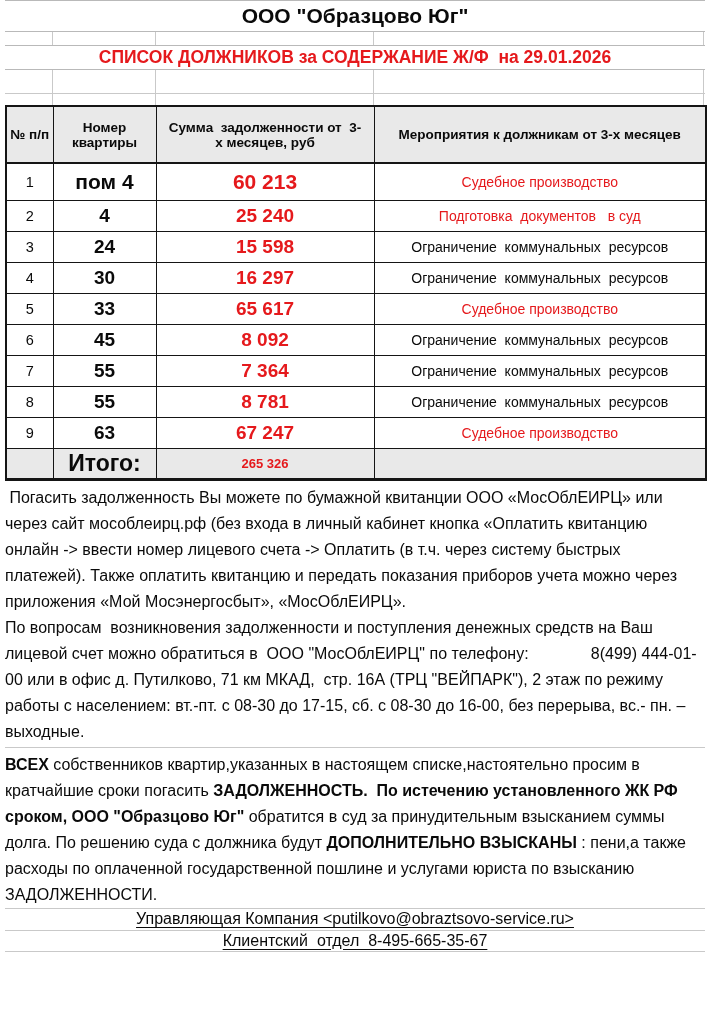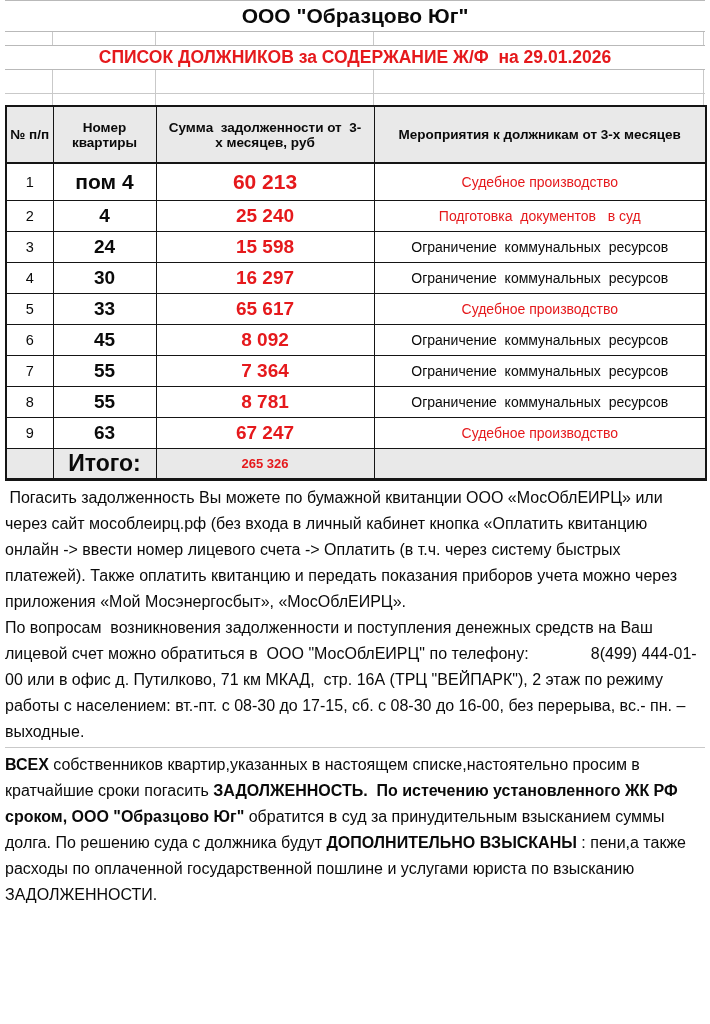--- a/index.html
+++ b/index.html
@@ -187,14 +187,22 @@
     </tfoot>
   </table>
 
   <div class="para p1"> Погасить задолженность Вы можете по бумажной квитанции ООО «МосОблЕИРЦ» или через сайт мособлеирц.рф (без входа в личный кабинет кнопка «Оплатить квитанцию онлайн -&gt; ввести номер лицевого счета -&gt; Оплатить (в т.ч. через систему быстрых платежей). Также оплатить квитанцию и передать показания приборов учета можно через приложения «Мой Мосэнергосбыт», «МосОблЕИРЦ».</div>
   <div class="para p2">По вопросам  возникновения задолженности и поступления денежных средств на Ваш лицевой счет можно обратиться в  ООО "МосОблЕИРЦ" по телефону:              8(499) 444-01-00 или в офис д. Путилково, 71 км МКАД,  стр. 16А (ТРЦ "ВЕЙПАРК"), 2 этаж по режиму работы с населением: вт.-пт. с 08-30 до 17-15, сб. с 08-30 до 16-00, без перерыва, вс.- пн. – выходные.</div>
 
   <div class="gridline-h"></div>
 
   <div class="para p3"><b>ВСЕХ</b><span> собственников квартир,указанных в настоящем списке,настоятельно просим в кратчайшие сроки погасить </span><b>ЗАДОЛЖЕННОСТЬ.  По истечению установленного ЖК РФ сроком, ООО "Образцово Юг"</b><span> обратится в суд за принудительным взысканием суммы долга. По решению суда с должника будут </span><b>ДОПОЛНИТЕЛЬНО ВЗЫСКАНЫ</b><span> : пени,а также расходы по оплаченной государственной пошлине и услугами юриста по взысканию ЗАДОЛЖЕННОСТИ.</span></div>
 
+  <div class="footer">
+    <div class="fline">
+      <span class="u">Управляющая Компания &lt;putilkovo@obraztsovo-service.ru&gt;</span>
+    </div>
+    <div class="fline last">
+      <span class="u">Клиентский  отдел  8-495-665-35-67</span>
+    </div>
+  </div>
 
 </div>
 
 </body></html>

